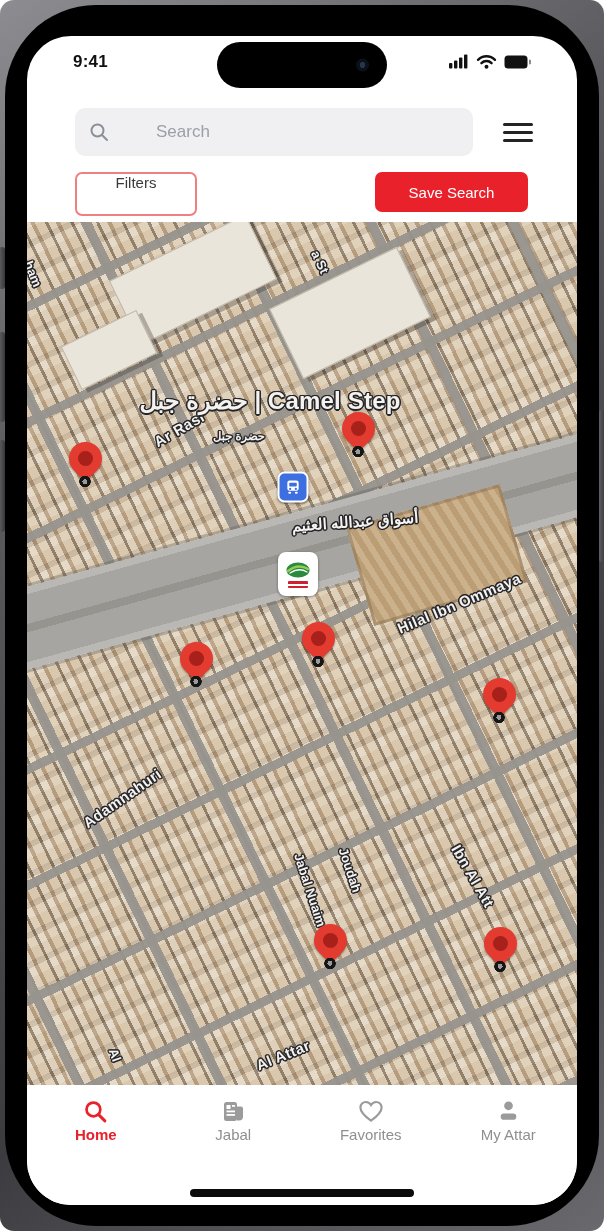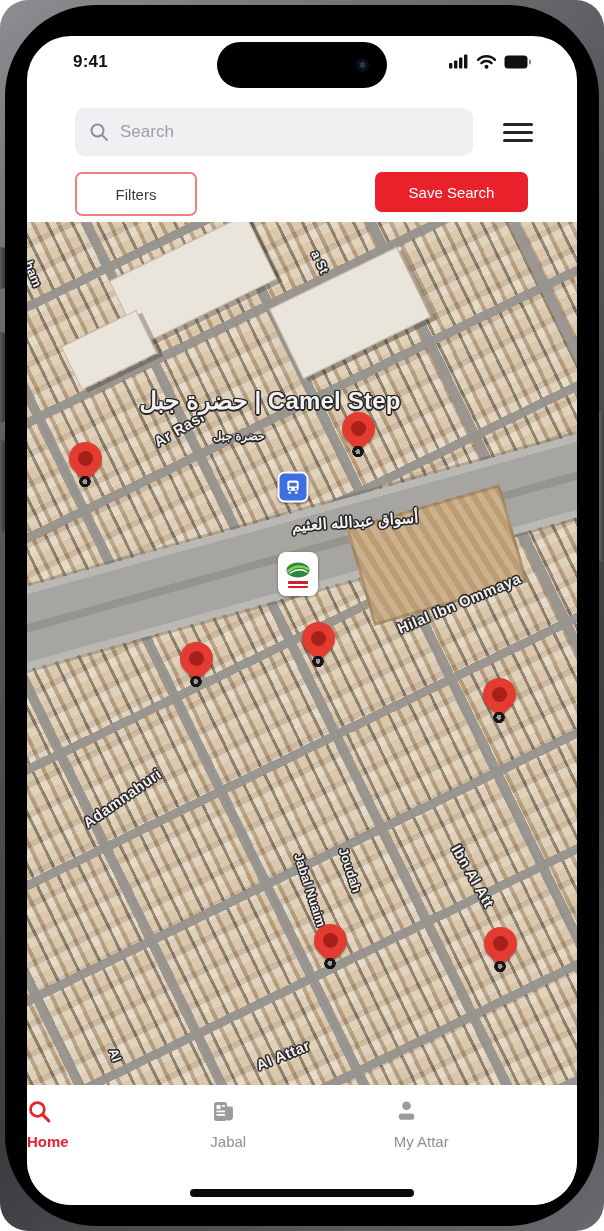--- a/index.html
+++ b/index.html
@@ -1,37 +1,37 @@
 <!DOCTYPE html>
 <html><head>
 <meta charset="utf-8">
 <style>
   html,body{margin:0;padding:0;background:#ffffff;}
   body{width:604px;height:1231px;position:relative;font-family:"Liberation Sans",sans-serif;-webkit-font-smoothing:antialiased;}
 
   
-  .phone{position:absolute;inset:0;border-radius:28px;background:linear-gradient(145deg,#8d8d91 0%,#5a5a5e 30%,#3c3c40 70%,#6a6a6e 100%);}
+  .phone{position:absolute;inset:0;border-radius:14px;background:linear-gradient(145deg,#8d8d91 0%,#5a5a5e 30%,#3c3c40 70%,#6a6a6e 100%);}
   .side-btn{position:absolute;width:6px;background:linear-gradient(90deg,#606064,#38383c);border-radius:3px;z-index:0;}
   .bezel{position:absolute;inset:5px;border-radius:91px;background:#000;}
   .screen{position:absolute;left:27px;top:36px;width:550px;height:1169px;border-radius:44px;background:#fff;overflow:hidden;}
 
   
   .statusbar{position:absolute;left:0;top:0;width:100%;height:56px;}
   .time{position:absolute;left:46px;top:16px;font-size:17px;font-weight:700;color:#111;letter-spacing:.2px;}
   .island{position:absolute;left:50%;top:6px;transform:translateX(-50%);width:170px;height:46px;border-radius:23px;background:#000;}
   .island .cam{position:absolute;right:18px;top:50%;transform:translateY(-50%);width:13px;height:13px;border-radius:50%;background:radial-gradient(circle,#26364a 0 3px,#0c1018 3px);}
   .sicons{position:absolute;right:46px;top:18px;display:flex;align-items:center;gap:7px;}
 
   
   .searchbar{position:absolute;left:48px;top:72px;width:398px;height:48px;background:#f0f0f2;border-radius:10px;display:flex;align-items:center;padding:0 14px;box-sizing:border-box;gap:11px;}
-  .searchbar .ph{color:#9aa0a6;font-size:17px;}
+  .searchbar .ph{color:#9aa0a6;font-size:17px;margin-left:36px;}
   .hamburger{position:absolute;right:44px;top:83px;width:30px;height:26px;display:flex;flex-direction:column;justify-content:center;gap:5px;cursor:pointer;}
   .hamburger i{display:block;height:3px;background:#242424;border-radius:2px;}
 
-  .btn-filters{position:absolute;left:48px;top:136px;width:118px;height:40px;background:#fff;border:2px solid var(--soft-red,#ef8080);border-radius:7px;color:#3a3a3a;font-size:15px;display:flex;align-items:center;justify-content:center;cursor:pointer;}
+  .btn-filters{position:absolute;left:48px;top:136px;width:118px;height:40px;background:#fff;border:2px solid var(--soft-red,#ef8080);border-radius:7px;color:#3a3a3a;font-size:15px;display:flex;justify-content:center;cursor:pointer;}
   .btn-save{position:absolute;left:348px;top:136px;width:153px;height:40px;background:var(--accent-red,#e8212b);border:none;border-radius:7px;color:#fff;font-size:15px;display:flex;align-items:center;justify-content:center;cursor:pointer;}
 
   
   .map{position:absolute;left:0;top:186px;width:550px;height:863px;overflow:hidden;background:#c9b294;cursor:grab;}
   .blocks{position:absolute;left:-45%;top:-45%;width:190%;height:190%;transform:rotate(-26deg);
     background:
       repeating-linear-gradient(90deg, rgba(151,148,142,.95) 0 10px, transparent 10px 128px),
       repeating-linear-gradient(0deg, rgba(151,148,142,.95) 0 9px, transparent 9px 104px),
       repeating-linear-gradient(90deg, rgba(255,252,244,.40) 0 7px, rgba(150,120,88,.38) 7px 11px, rgba(240,230,210,.42) 11px 20px, rgba(70,58,46,.42) 20px 23px),
       repeating-linear-gradient(0deg, rgba(255,255,255,.22) 0 9px, rgba(110,88,64,.26) 9px 13px, rgba(40,34,28,.20) 13px 15px, transparent 15px 27px);}
@@ -55,21 +55,21 @@
   .pin-body::after{content:"";position:absolute;left:50%;top:50%;width:15px;height:15px;margin:-7.5px 0 0 -7.5px;border-radius:50%;background:var(--pin-dark,#a8201a);}
   .pin-shadow{position:absolute;left:50%;bottom:0;width:16px;height:13px;transform:translateX(-50%);border-radius:50%;
     background:radial-gradient(circle at 50% 50%, #9a9a9a 0 2.5px, #161616 2.5px 5.5px, rgba(0,0,0,0) 6px);}
 
   .bus-marker{position:absolute;width:27px;height:27px;transform:translate(-50%,-50%);background:#3d6fe0;border:2px solid #fff;border-radius:7px;z-index:20;display:flex;align-items:center;justify-content:center;box-shadow:0 1px 2px rgba(0,0,0,.35);cursor:pointer;}
   .othaim{position:absolute;width:40px;height:44px;transform:translate(-50%,-50%);background:#fff;border-radius:8px;box-shadow:0 1px 3px rgba(0,0,0,.4);display:flex;flex-direction:column;align-items:center;justify-content:center;gap:2px;z-index:20;cursor:pointer;}
   .othaim .txt{width:20px;height:7px;background:repeating-linear-gradient(0deg,#cf2030 0 2.5px,transparent 2.5px 4.5px);border-radius:1px;}
 
   
   .tabbar{position:absolute;left:0;top:1049px;width:550px;height:120px;background:#fff;display:flex;}
-  .tab{flex:1;display:flex;flex-direction:column;align-items:flex-start;padding-top:14px;gap:9px;color:#9b9b9b;font-size:15px;cursor:pointer;}
+  .tab{flex:1;display:flex;flex-direction:column;align-items:center;padding-top:14px;gap:2px;color:#9b9b9b;font-size:15px;cursor:pointer;}
   .tab .lbl{color:#8f8f8f;}
   .tab.active{color:var(--accent-red,#e8373d);}
   .tab.active .lbl{color:var(--accent-red,#e8373d);font-weight:700;}
   .home-indicator{position:absolute;left:50%;bottom:8px;transform:translateX(-50%);width:224px;height:8px;border-radius:4px;background:#0b0b0b;}
 </style>
 </head>
 <body style="--accent-red: #e8212b; --soft-red: #ef8080; --pin-red: #e33b30; --pin-dark: #a8201a;">
 
 <div class="phone">
   <div class="side-btn" style="left:-1px;top:247px;height:42px;"></div>
@@ -209,20 +209,26 @@
           <rect x="6.5" y="5.5" width="4" height="4" fill="#fff"></rect>
           <rect x="12" y="5.5" width="3" height="1.8" fill="#fff"></rect>
           <rect x="6.5" y="11" width="8.5" height="1.8" fill="#fff"></rect>
           <rect x="6.5" y="14.5" width="8.5" height="1.8" fill="#fff"></rect>
           <path d="M17 7 h4 a2 2 0 0 1 2 2 v8 a4 4 0 0 1 -4 4 h-2 z" fill="currentColor"></path>
           <rect x="18.5" y="9.5" width="3" height="6" fill="#fff" opacity=".0"></rect>
         </svg>
         <span class="lbl">Jabal</span>
       </div>
       <div class="tab">
+        <svg width="26" height="25" viewBox="0 0 24 22">
+          <path d="M12 19.5 C 5 14.5 2.2 11 2.2 7.3 C 2.2 4.4 4.5 2.2 7.3 2.2 C 9.2 2.2 11 3.3 12 5 C 13 3.3 14.8 2.2 16.7 2.2 C 19.5 2.2 21.8 4.4 21.8 7.3 C 21.8 11 19 14.5 12 19.5 Z" fill="none" stroke="currentColor" stroke-width="2"></path>
+        </svg>
+        <span class="lbl">Favorites</span>
+      </div>
+      <div class="tab">
         <svg width="25" height="25" viewBox="0 0 24 24">
           <circle cx="12" cy="6.5" r="4.2" fill="currentColor"></circle>
           <rect x="4.5" y="14" width="15" height="6" rx="3" fill="currentColor"></rect>
         </svg>
         <span class="lbl">My Attar</span>
       </div>
     </div>
     <div class="home-indicator"></div>
 
   </div>

